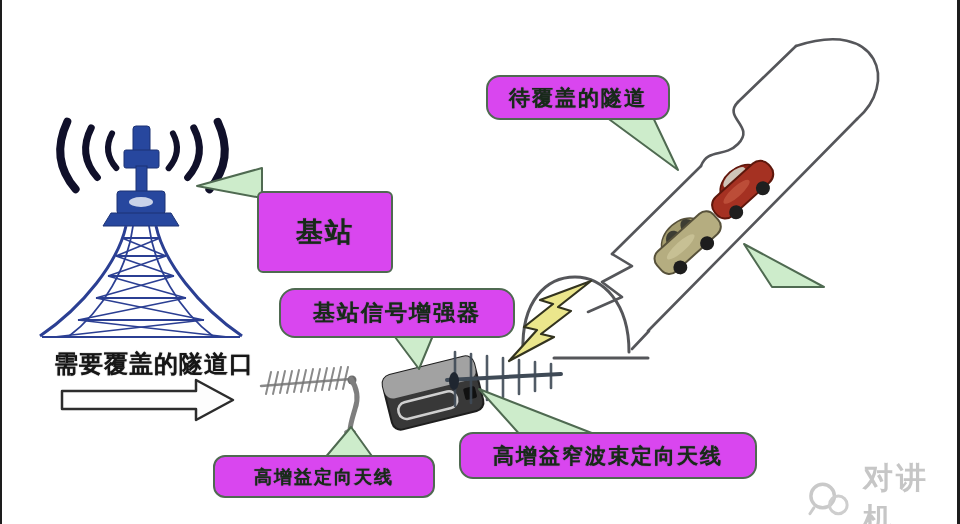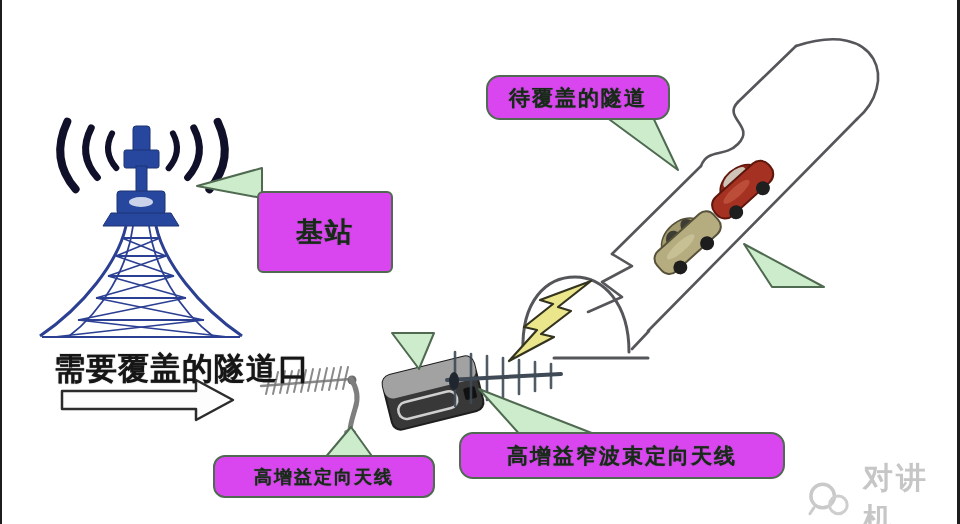--- a/index.html
+++ b/index.html
@@ -7,22 +7,22 @@
          font-family:"Liberation Sans","DejaVu Sans",sans-serif;}
   .art{position:absolute;left:0;top:0;}
   .callout{position:absolute;display:flex;align-items:center;justify-content:center;
            background:#d946ef;border:2px solid #4f6a51;color:#18291a;font-weight:bold;
            text-shadow:0 0 1px #2e4530;box-sizing:border-box;letter-spacing:2px;}
   .c-base{left:257px;top:151px;width:136px;height:82px;border-radius:6px;font-size:27px;margin-top:40px;}
   .c-tunnel{left:486px;top:75px;width:184px;height:45px;border-radius:14px;font-size:21px;}
   .c-booster{left:279px;top:288px;width:236px;height:50px;border-radius:16px;font-size:22px;}
   .c-mobile{left:736px;top:282px;width:158px;height:48px;border-radius:10px;font-size:24px;}
   .c-dir{left:213px;top:455px;width:222px;height:43px;border-radius:12px;font-size:18px;}
-  .c-narrow{left:459px;top:432px;width:326px;height:47px;border-radius:14px;font-size:21px;}
-  .note-text{position:absolute;left:54px;top:348px;font-size:31px;font-weight:bold;color:#161616;
+  .c-narrow{left:459px;top:432px;width:298px;height:47px;border-radius:14px;font-size:21px;}
+  .note-text{position:absolute;left:54px;top:348px;font-size:24px;font-weight:bold;color:#161616;
              letter-spacing:1px;text-shadow:0 0 1px #444;}
   .watermark{position:absolute;left:806px;top:458px;display:flex;align-items:center;gap:10px;}
   .watermark .wm-text{font-size:30px;font-weight:bold;color:#c6c6c6;letter-spacing:3px;}
   .edge{position:absolute;top:0;height:100%;background:#1d1d1d;}
   .edge-l{left:0;width:2px;}
   .edge-r{right:0;width:3px;}
 </style>
 </head>
 <body>
 
@@ -161,20 +161,21 @@
       <polygon points="602,114 650,111 678,170"></polygon>
       <polygon points="392,333 434,333 419,369"></polygon>
       <polygon points="772,287 824,287 744,244"></polygon>
       <polygon points="324,459 374,459 351,427"></polygon>
       <polygon points="522,437 602,437 479,389"></polygon>
     </g>
   </svg>
 
   <div class="callout c-base">基站</div>
   <div class="callout c-tunnel">待覆盖的隧道</div>
+  <div class="callout c-booster">基站信号增强器</div>
   <div class="callout c-dir">高增益定向天线</div>
   <div class="callout c-narrow">高增益窄波束定向天线</div>
 
   <div class="note-text">需要覆盖的隧道口</div>
 
   <div class="watermark">
     <svg width="48" height="42" viewBox="0 0 48 42">
       <circle cx="17" cy="18" r="12" fill="none" stroke="#c9c9c9" stroke-width="3.5"></circle>
       <circle cx="33" cy="27" r="9" fill="none" stroke="#cecece" stroke-width="3"></circle>
       <path d="M 8,30 L 4,36" stroke="#cbcbcb" stroke-width="3" fill="none" stroke-linecap="round"></path>

